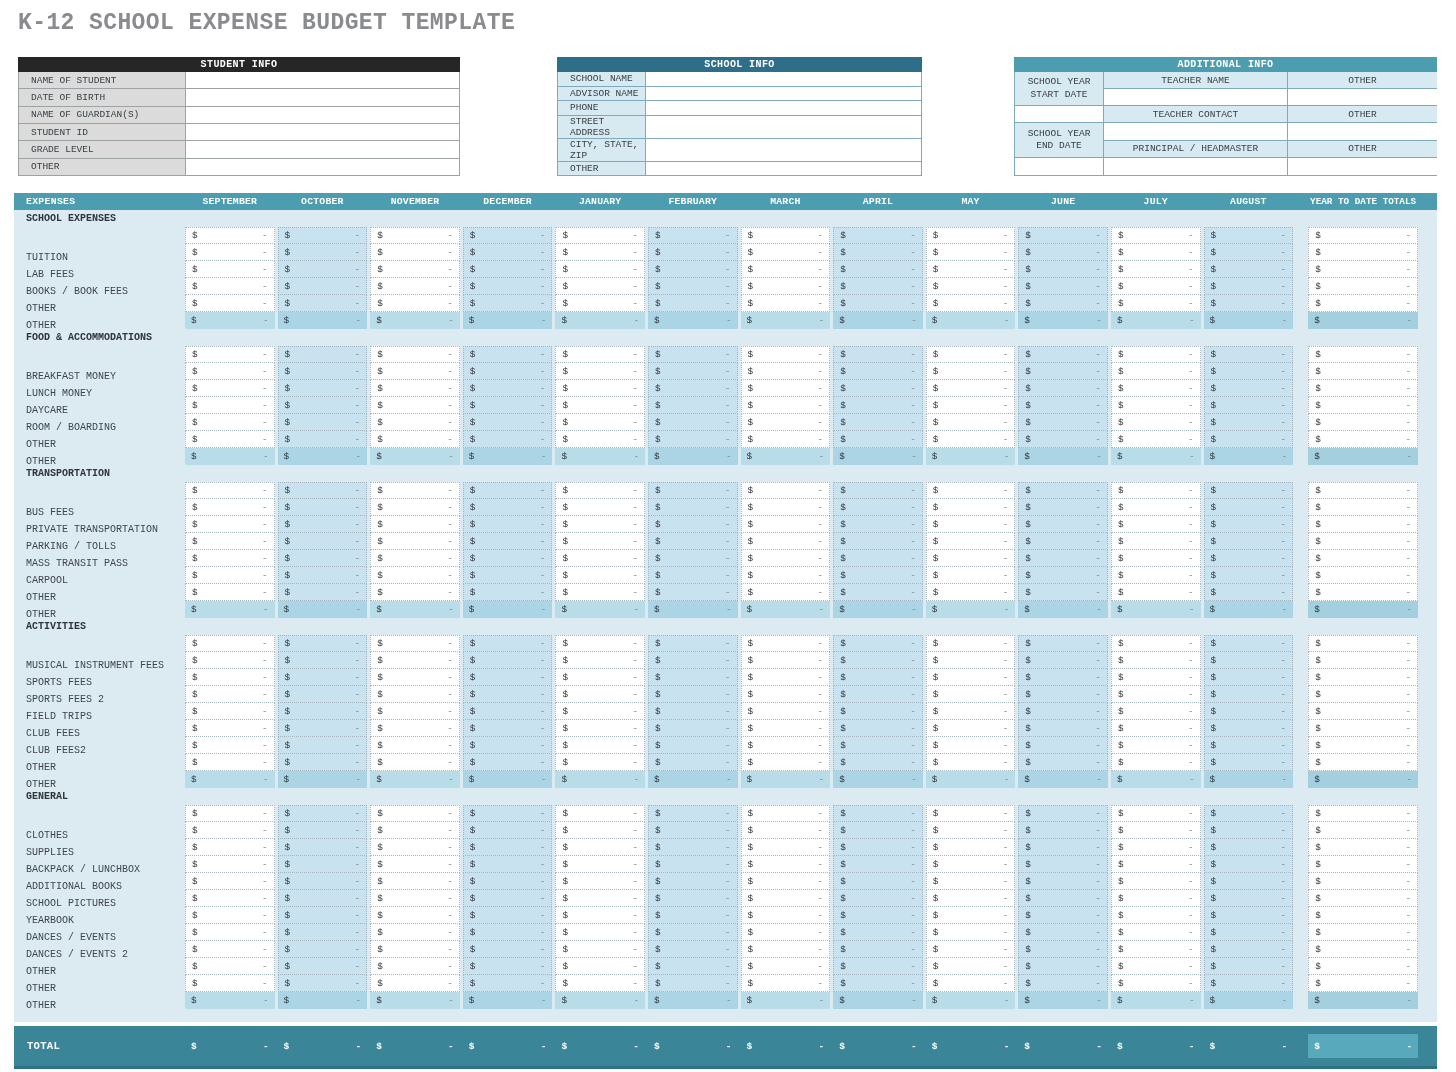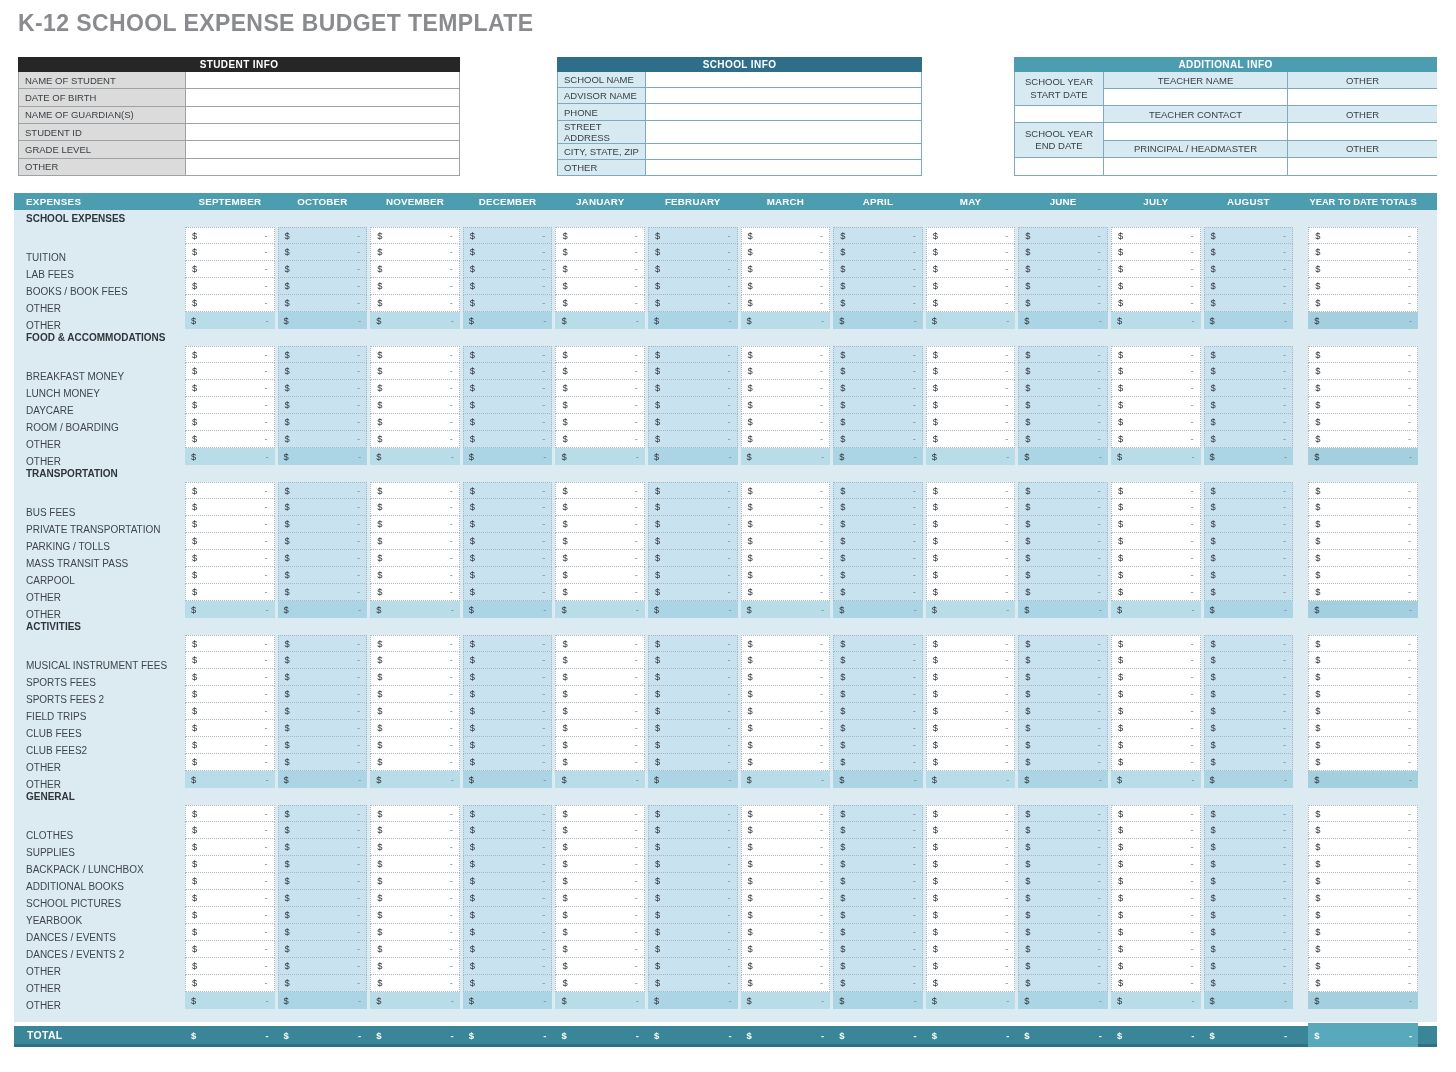--- a/index.html
+++ b/index.html
@@ -1,19 +1,19 @@
 <!DOCTYPE html>
 <html style="--title-gray: #8A8B8E; --student-header-black: #262626; --dark-teal: #2E6E88; --header-teal: #4C9DAF; --label-cell-gray: #DBDBDB; --label-cell-blue: #D7E9F1; --body-light-blue: #DCEBF2; --alt-cell-blue: #C8E2EF; --section-total-blue: #B9DCE9; --grand-total-teal: #3A8597; --grand-total-ytd-teal: #58A9BB;"><head>
 <meta charset="utf-8">
 <title>K-12 School Expense Budget Template</title>
 <style>
   * { margin:0; padding:0; box-sizing:border-box; }
   html,body { background:#ffffff; }
   .page { position:relative; width:1456px; height:1072px; background:#fff;
-          font-family:Liberation Sans, sans-serif; overflow:hidden; }
+          font-family:Liberation Mono, monospace; overflow:hidden; }
 
   .title { position:absolute; left:18px; top:10px; font-size:23px; font-weight:bold;
            color:var(--title-gray,#8A8B8E); letter-spacing:.4px; }
 
   
   .info { position:absolute; top:57px; }
   .student    { left:18px;  width:442px; }
   .school     { left:557px; width:365px; }
   .additional { left:1014px; width:423px; }
   .info-h { height:15px; display:flex; align-items:center; justify-content:center;
@@ -23,21 +23,21 @@
   .add-h     { background:var(--header-teal,#4C9DAF); }
 
   .info-rows { display:flex; flex-direction:column; height:104px;
                border:1px solid #9DA2A5; border-top:none; }
   .school-rows { border-color:#7FA9BC; }
   .irow { flex:1; display:flex; border-bottom:1px solid #9DA2A5; }
   .school-rows .irow { border-bottom-color:#7FA9BC; }
   .irow:last-child { border-bottom:none; }
   .ilabel { width:167px; background:var(--label-cell-gray,#DBDBDB);
             border-right:1px solid #9DA2A5; font-size:9.5px; color:#3A4045;
-            display:flex; align-items:center; padding-left:6px; }
+            display:flex; align-items:center; padding-left:12px; }
   .school-rows .ilabel { width:88px; background:var(--label-cell-blue,#D7E9F1);
             border-right-color:#7FA9BC; }
   .ivalue { flex:1; background:#fff; }
 
   .add-grid { display:grid; grid-template-columns:89px 184px 149px;
               grid-template-rows:repeat(6,1fr); height:104px;
               border:1px solid #7FA9BC; border-top:none; }
   .acell { border-right:1px solid #7FA9BC; border-bottom:1px solid #7FA9BC;
            font-size:9.5px; color:#3A4045; display:flex; align-items:center;
            justify-content:center; text-align:center; background:#fff; }
@@ -77,21 +77,21 @@
   .dash { color:#7E8A91; }
 
   .tc  { width:89.6px; height:17px; margin-right:3px; flex:none;
          background:var(--section-total-blue,#B9DCE9); display:flex; align-items:center;
          justify-content:space-between; padding:0 6px; font-size:9.3px; }
   .tc.talt { background:#ABD4E4; }
   .tyc { width:110px; height:17px; flex:none; background:#A3CFDF; display:flex;
          align-items:center; justify-content:space-between; padding:0 6px; font-size:9.3px; }
 
   
-  .grand { position:absolute; left:14px; top:1026px; width:1423px; height:21px;
+  .grand { position:absolute; left:14px; top:1026px; width:1423px; height:43px;
            background:var(--grand-total-teal,#3A8597); display:flex; align-items:center;
            border-bottom:3px solid #2E7183; }
   .glab { width:171px; padding-left:13px; color:#fff; font-weight:bold;
           font-size:10.5px; letter-spacing:.3px; flex:none; }
   .gc   { width:89.6px; margin-right:3px; flex:none; display:flex;
           justify-content:space-between; padding:0 6px; font-size:9.5px; font-weight:bold; }
   .gytd { width:110px; flex:none; height:24px;
           background:var(--grand-total-ytd-teal,#58A9BB); display:flex; align-items:center;
           justify-content:space-between; padding:0 6px; font-size:9.5px; font-weight:bold; }
   .gc .cur, .gc .dash, .gytd .cur, .gytd .dash { color:#fff; }

